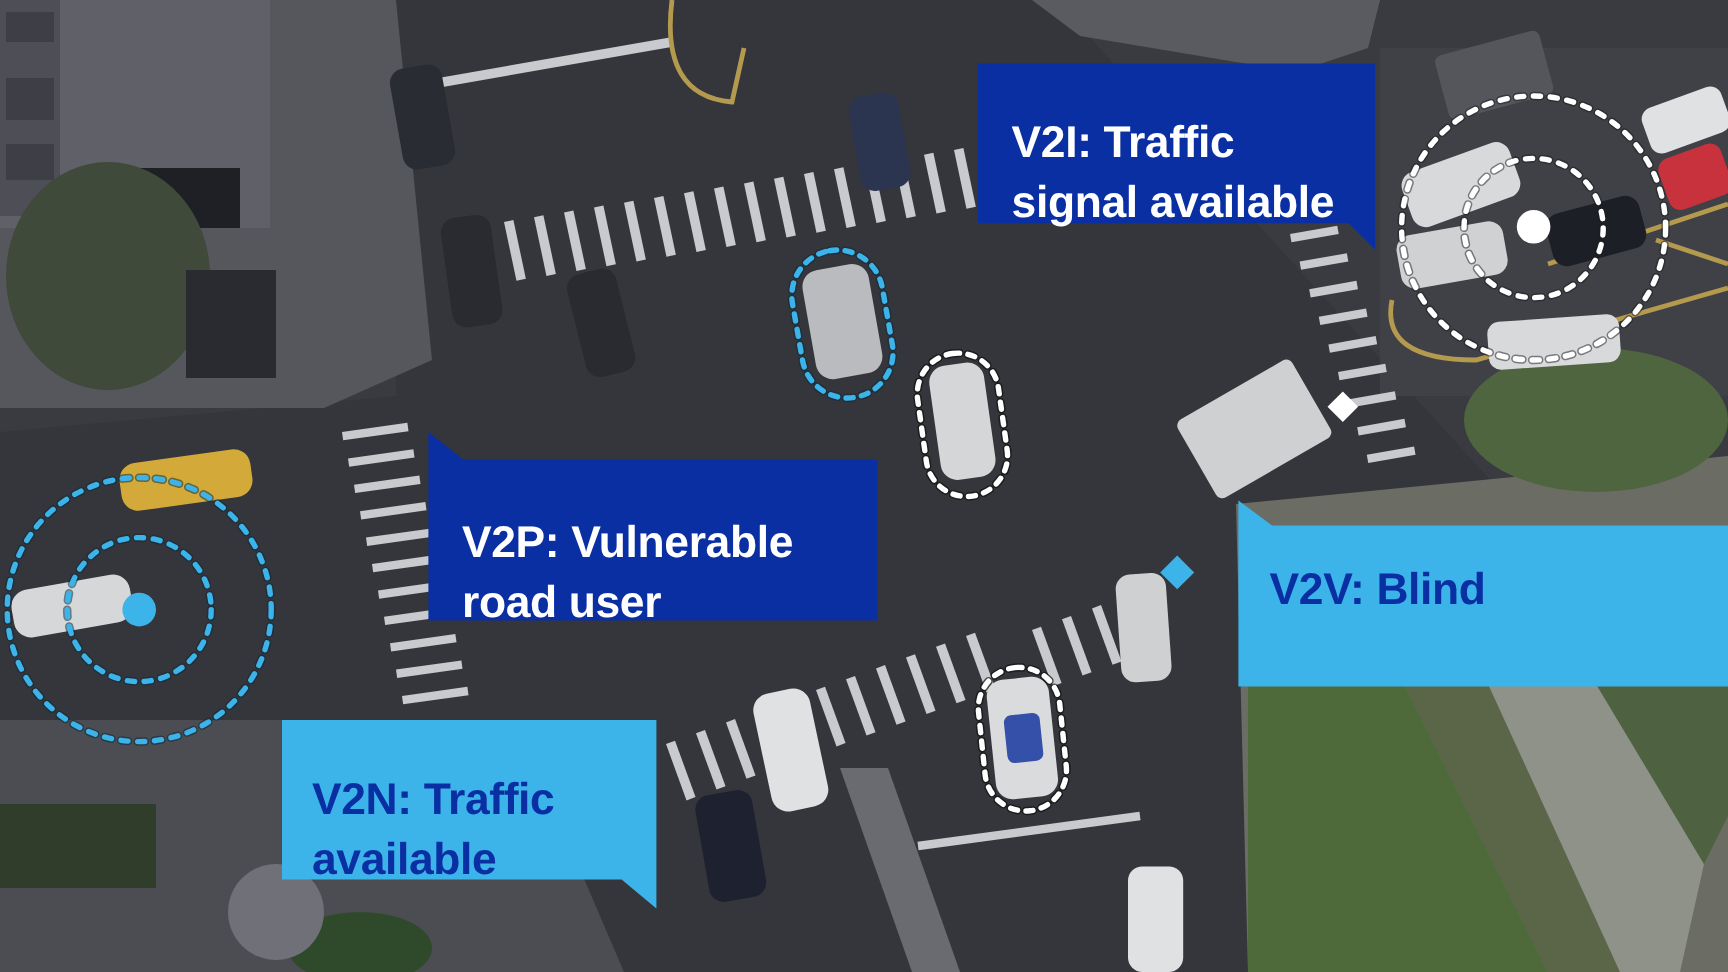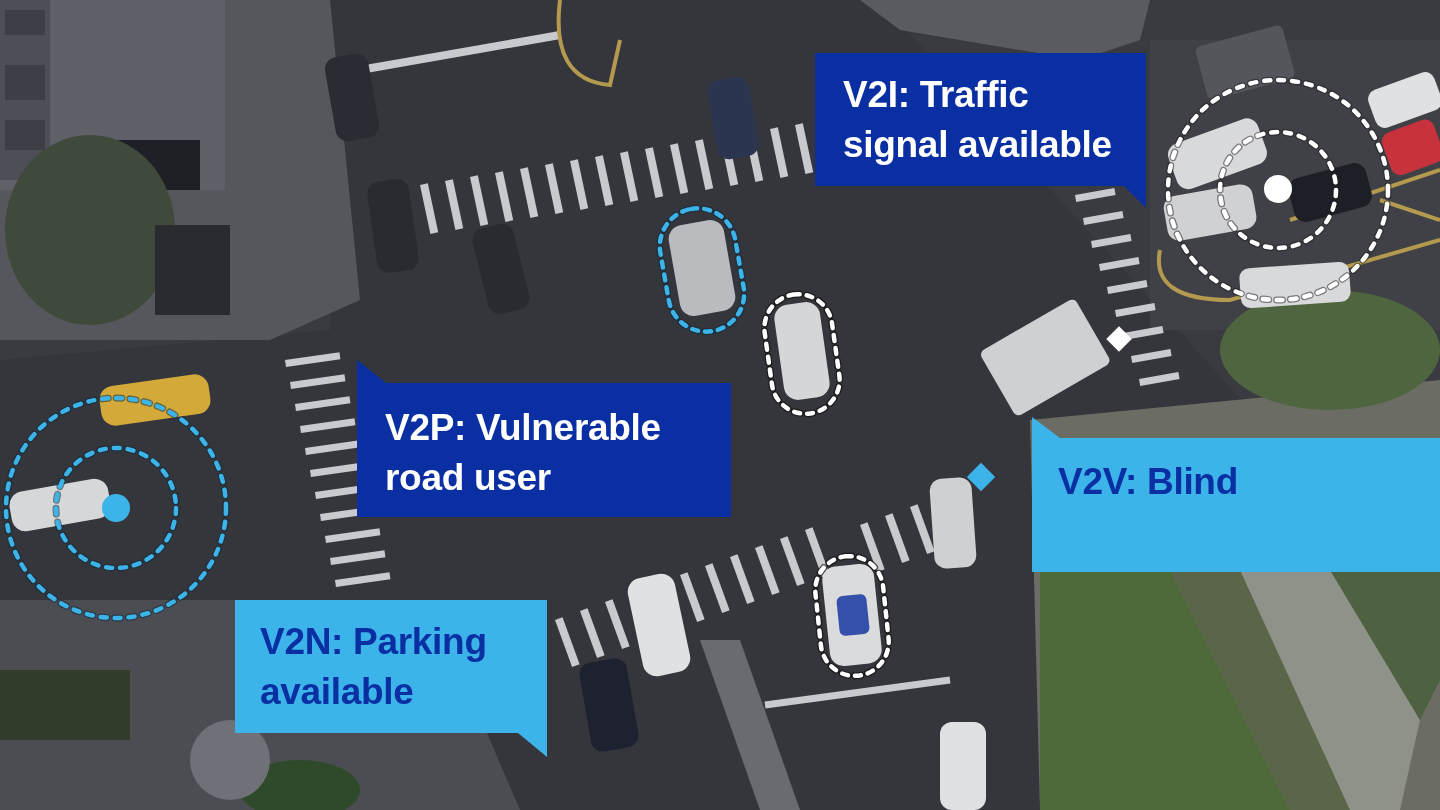--- a/index.html
+++ b/index.html
@@ -10,20 +10,21 @@
     }
     #scene { position: absolute; left: 0; top: 0; width: 1440px; height: 810px; }
     .callout {
       position: absolute;
       box-sizing: border-box;
       font-weight: 700;
       letter-spacing: -0.3px;
       line-height: 50px;
       font-size: 37px;
       white-space: nowrap;
+      margin-top: 24px;
     }
     .callout .line { display: block; }
     .callout.dark { color: #ffffff; }
     .callout.light { color: #0a2fa3; }
     #overlay { position: absolute; left: 0; top: 0; width: 1440px; height: 810px; pointer-events: none; }
   </style>
 </head>
 <body>
 
 <svg id="scene" viewBox="0 0 1440 810" xmlns="http://www.w3.org/2000/svg">
@@ -201,20 +202,20 @@
 <div class="callout dark" style="left:843px; top:70px;">
   <span class="line">V2I: Traffic</span>
   <span class="line">signal available</span>
 </div>
 
 <div class="callout dark" style="left:385px; top:403px;">
   <span class="line">V2P: Vulnerable</span>
   <span class="line">road user</span>
 </div>
 
-<div class="callout light" style="left:1058px; top:457px;">
+<div class="callout light" style="left:1058px; top:442px;">
   <span class="line">V2V: Blind</span>
 </div>
 
 <div class="callout light" style="left:260px; top:617px;">
-  <span class="line">V2N: Parking</span>
+  <span class="line">V2N: Traffic</span>
   <span class="line">available</span>
 </div>
 
 </body></html>

